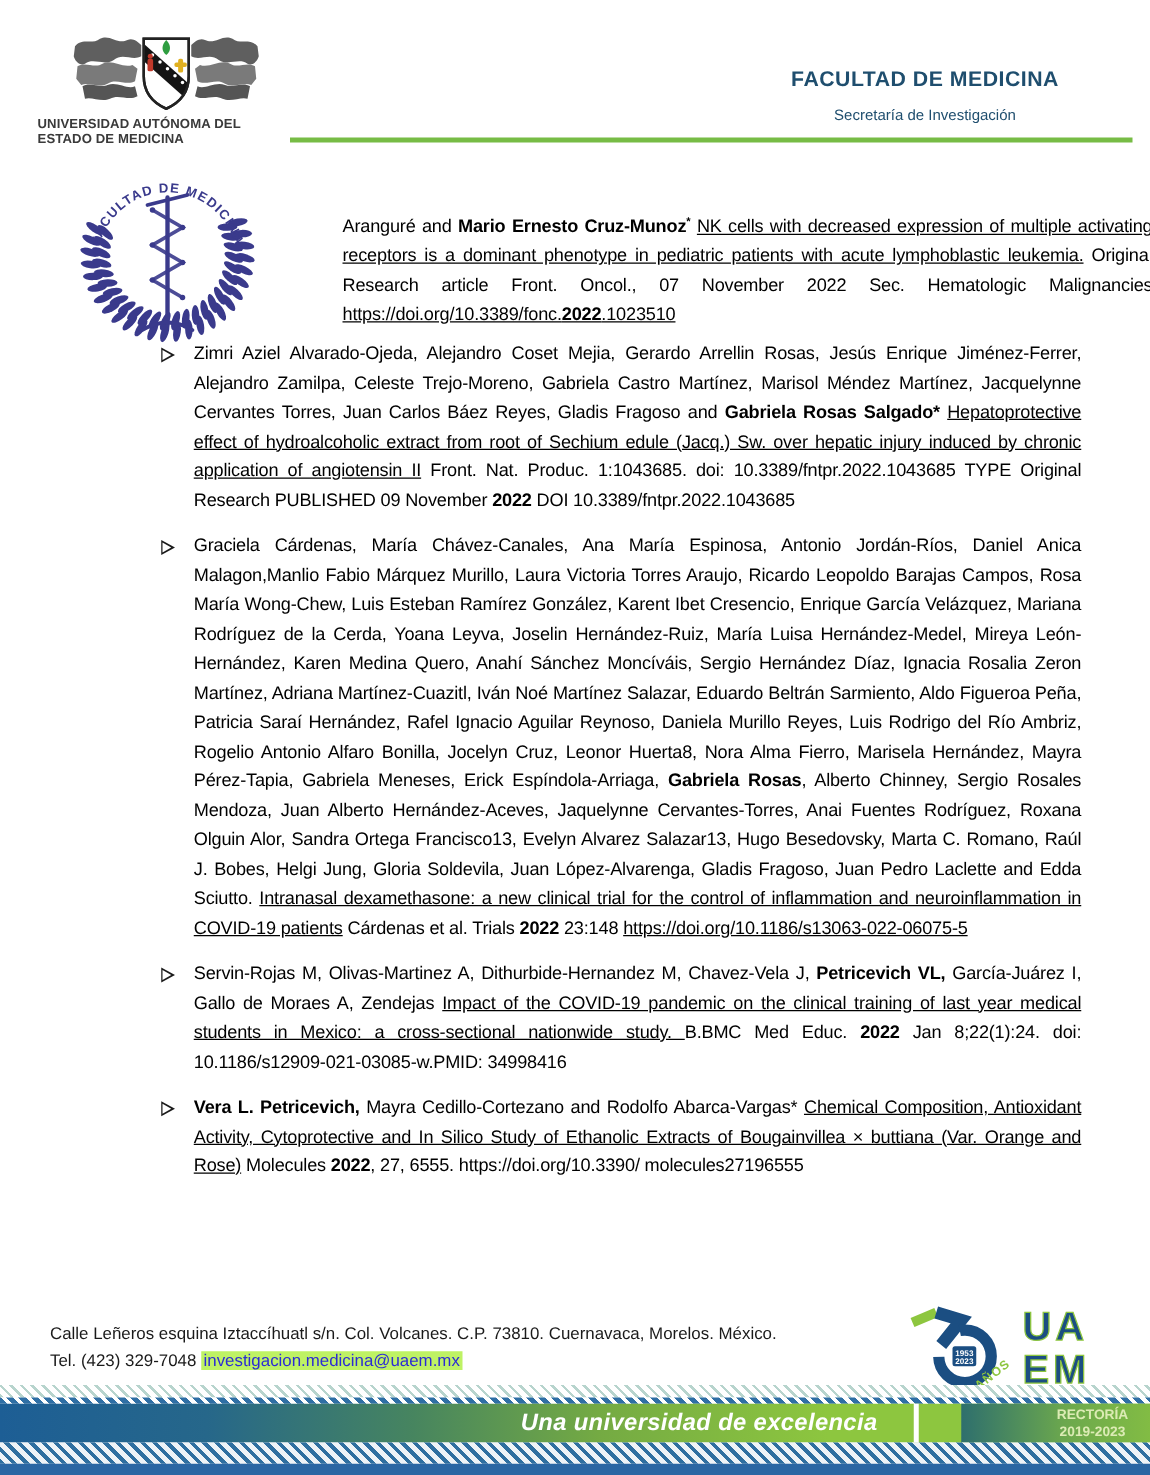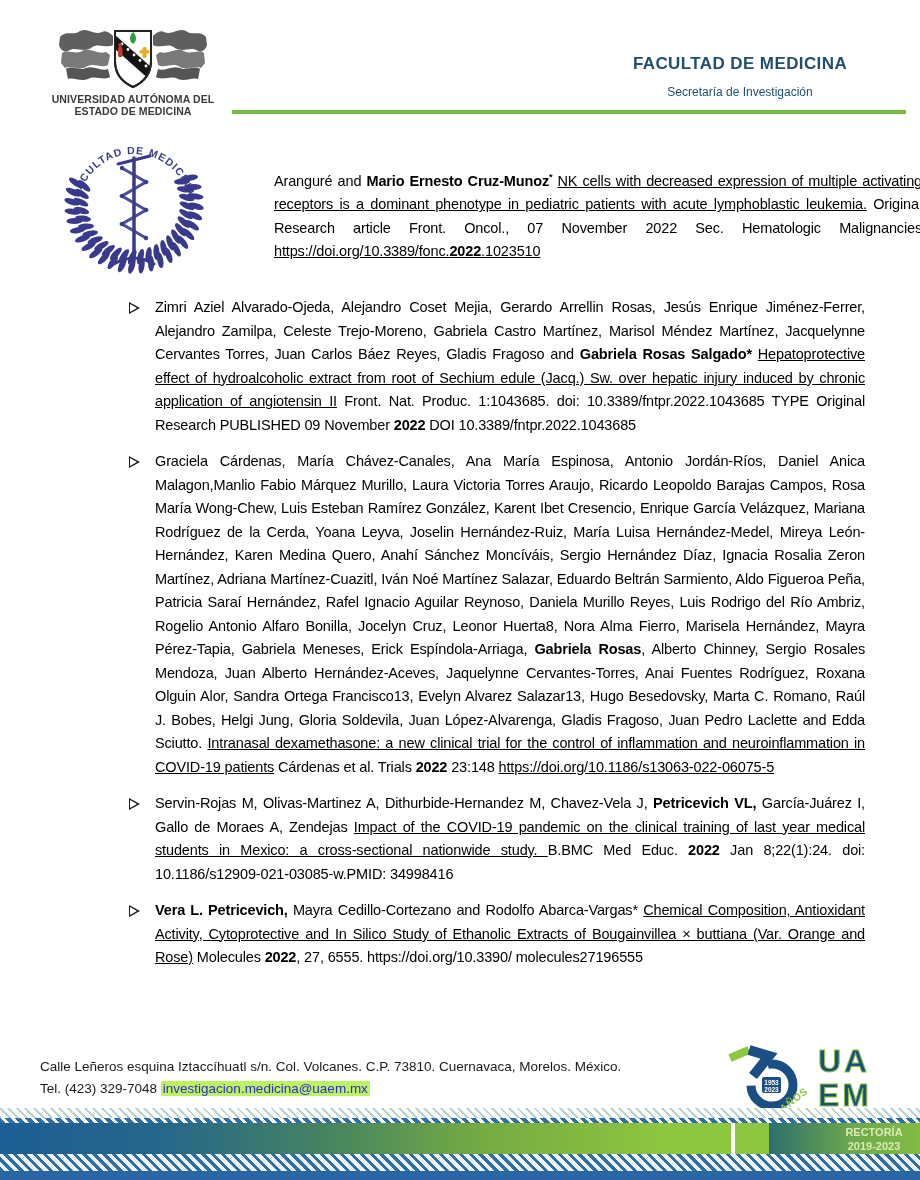--- a/index.html
+++ b/index.html
@@ -1,56 +1,56 @@
 <!DOCTYPE html>
 <html><head>
 <meta charset="utf-8">
 <style>
   html,body{margin:0;padding:0;background:#888;}
   .page{position:relative;width:920px;height:1180px;background:#fff;margin:0 auto;
         font-family:"Liberation Sans",sans-serif;overflow:hidden;}
 
   
   .crest{position:absolute;left:58px;top:26px;width:150px;height:66px;}
-  .univ-name{position:absolute;left:30px;top:93px;width:206px;text-align:center;
+  .univ-name{position:absolute;left:30px;top:93px;width:206px;
              font-size:10.5px;font-weight:bold;color:#3a3a3a;line-height:12px;letter-spacing:.1px;}
   .fac-block{position:absolute;left:600px;top:54px;width:280px;text-align:center;}
   .fac-title{font-size:17px;font-weight:bold;color:#1f4e6e;letter-spacing:.4px;}
   .fac-sub{margin-top:11px;font-size:12px;color:#1f4e6e;}
   .rule{position:absolute;left:232px;top:110px;width:674px;height:4px;background:#77bc45;}
 
   
   .seal{position:absolute;left:52px;top:124px;width:165px;height:150px;}
 
   
   .pub, .pub-first{font-size:14.5px;line-height:23.5px;text-align:justify;color:#000;
         letter-spacing:-0.15px;}
   .pub-first{position:absolute;left:236px;top:166px;width:648px;margin-left:38px;}
-  .pub-list{position:absolute;left:128px;top:296px;width:737px;}
+  .pub-list{position:absolute;left:128px;top:272px;width:737px;}
   .pub{position:relative;width:710px;padding-left:27px;margin-bottom:13px;}
   .b{font-weight:bold;}
   .u{text-decoration:underline;}
   .sup{vertical-align:super;font-size:9px;}
   .arrow{position:absolute;left:1px;top:6px;width:0;height:0;
          border-left:11px solid #1a1a1a;border-top:6px solid transparent;border-bottom:6px solid transparent;}
   .arrow::after{content:"";position:absolute;left:-10.5px;top:-4px;width:0;height:0;
          border-left:7px solid #fff;border-top:4px solid transparent;border-bottom:4px solid transparent;}
 
   
   .addr{position:absolute;left:40px;top:1056px;font-size:13.5px;line-height:22px;color:#1a1a1a;}
   .email{color:#2b2bd5;background:#bef264;padding:0 2px;cursor:pointer;}
   .bottom-logo{position:absolute;left:722px;top:1038px;width:186px;height:78px;}
 
   .hatch-teal{position:absolute;left:0;top:1108px;width:920px;height:10px;
       background:repeating-linear-gradient(45deg,#b7d4cd 0 2px,#ffffff 2px 6px);}
   .hatch-thin{position:absolute;left:0;top:1118px;width:920px;height:5px;
       background:repeating-linear-gradient(45deg,#2f6fa5 0 4px,#ffffff 4px 7px);}
   .bar{position:absolute;left:0;top:1123px;width:920px;height:31px;
       background:linear-gradient(90deg,#1d5e95 0%,#26678a 18%,#47855f 36%,#74aa43 52%,#8dc63f 72%,#8dc63f 100%);}
-  .slogan{position:absolute;right:218px;top:1093px;font-size:15px;font-style:italic;
+  .slogan{position:absolute;right:218px;top:1128px;font-size:19px;font-style:italic;
       font-weight:600;color:#fff;letter-spacing:.3px;}
   .bar-divider{position:absolute;left:731px;top:1123px;width:4px;height:31px;background:#fff;}
   .rect-badge{position:absolute;left:769px;top:1123px;width:185px;height:31px;box-sizing:border-box;
       background:linear-gradient(90deg,#2e6f6d 0%,#6ca84d 45%,#8dc63f 100%);
       color:#dcebb4;font-weight:bold;font-size:11px;line-height:14px;text-align:center;
       padding-top:2px;padding-left:25px;}
   .hatch-bottom{position:absolute;left:0;top:1154px;width:920px;height:17px;
       background:repeating-linear-gradient(45deg,#2f6fa0 0 3px,#eef3f7 3px 7px);}
   .solid-bottom{position:absolute;left:0;top:1171px;width:920px;height:9px;background:#2a66a3;}
 </style>

